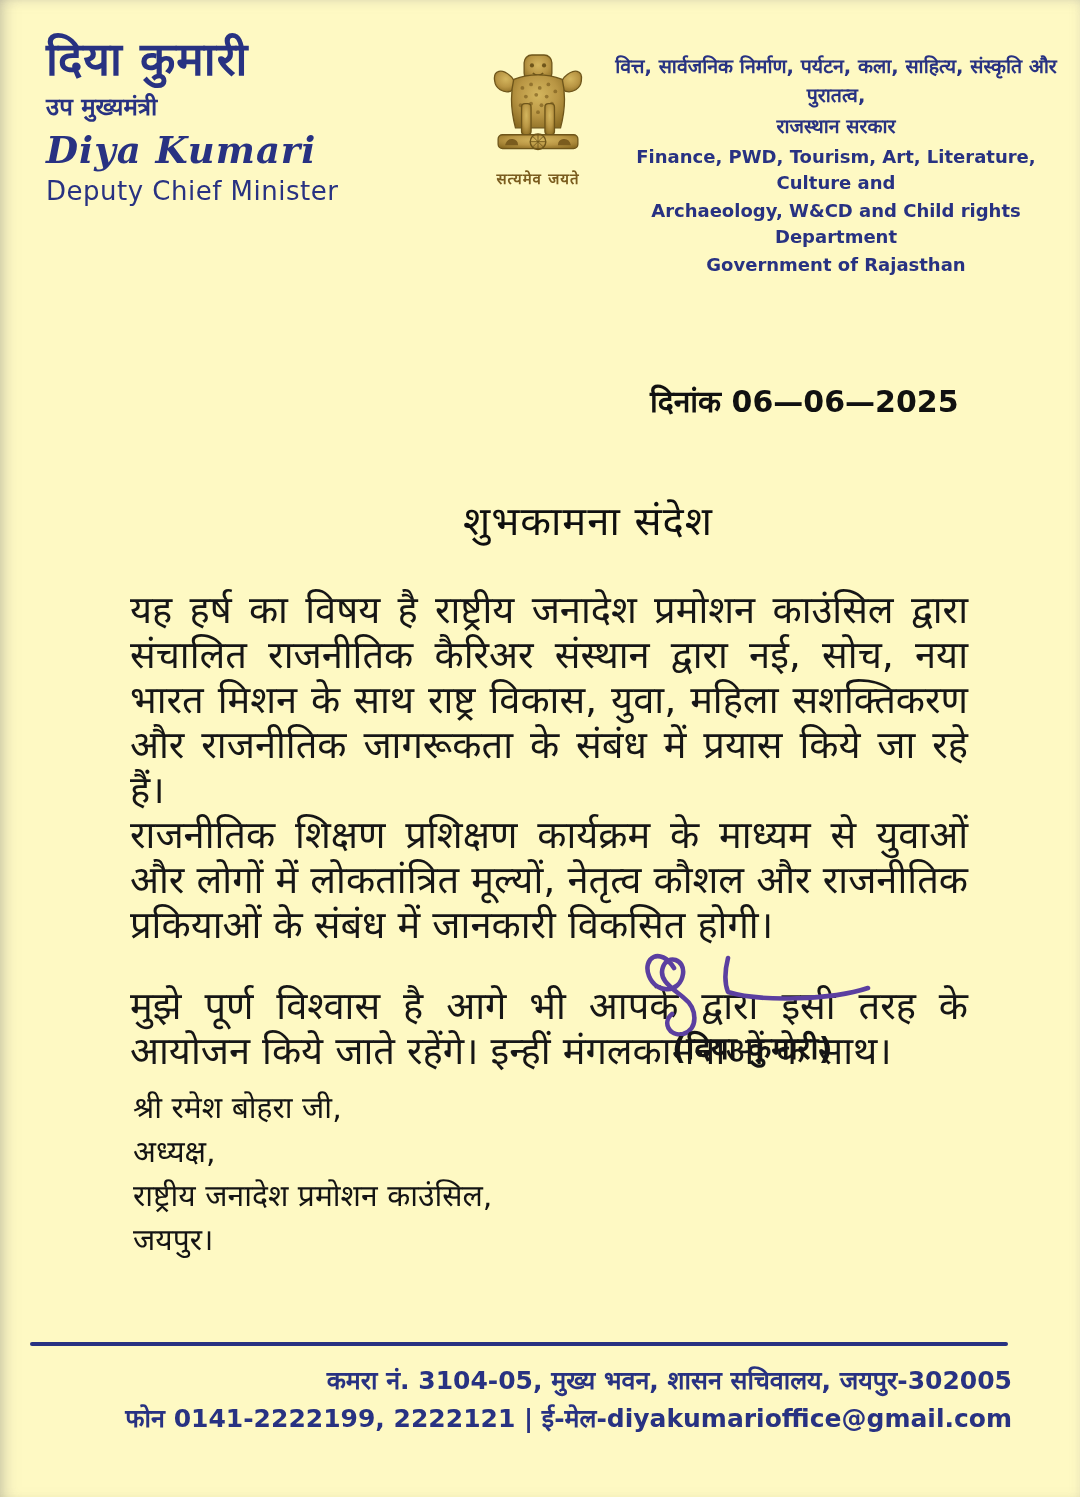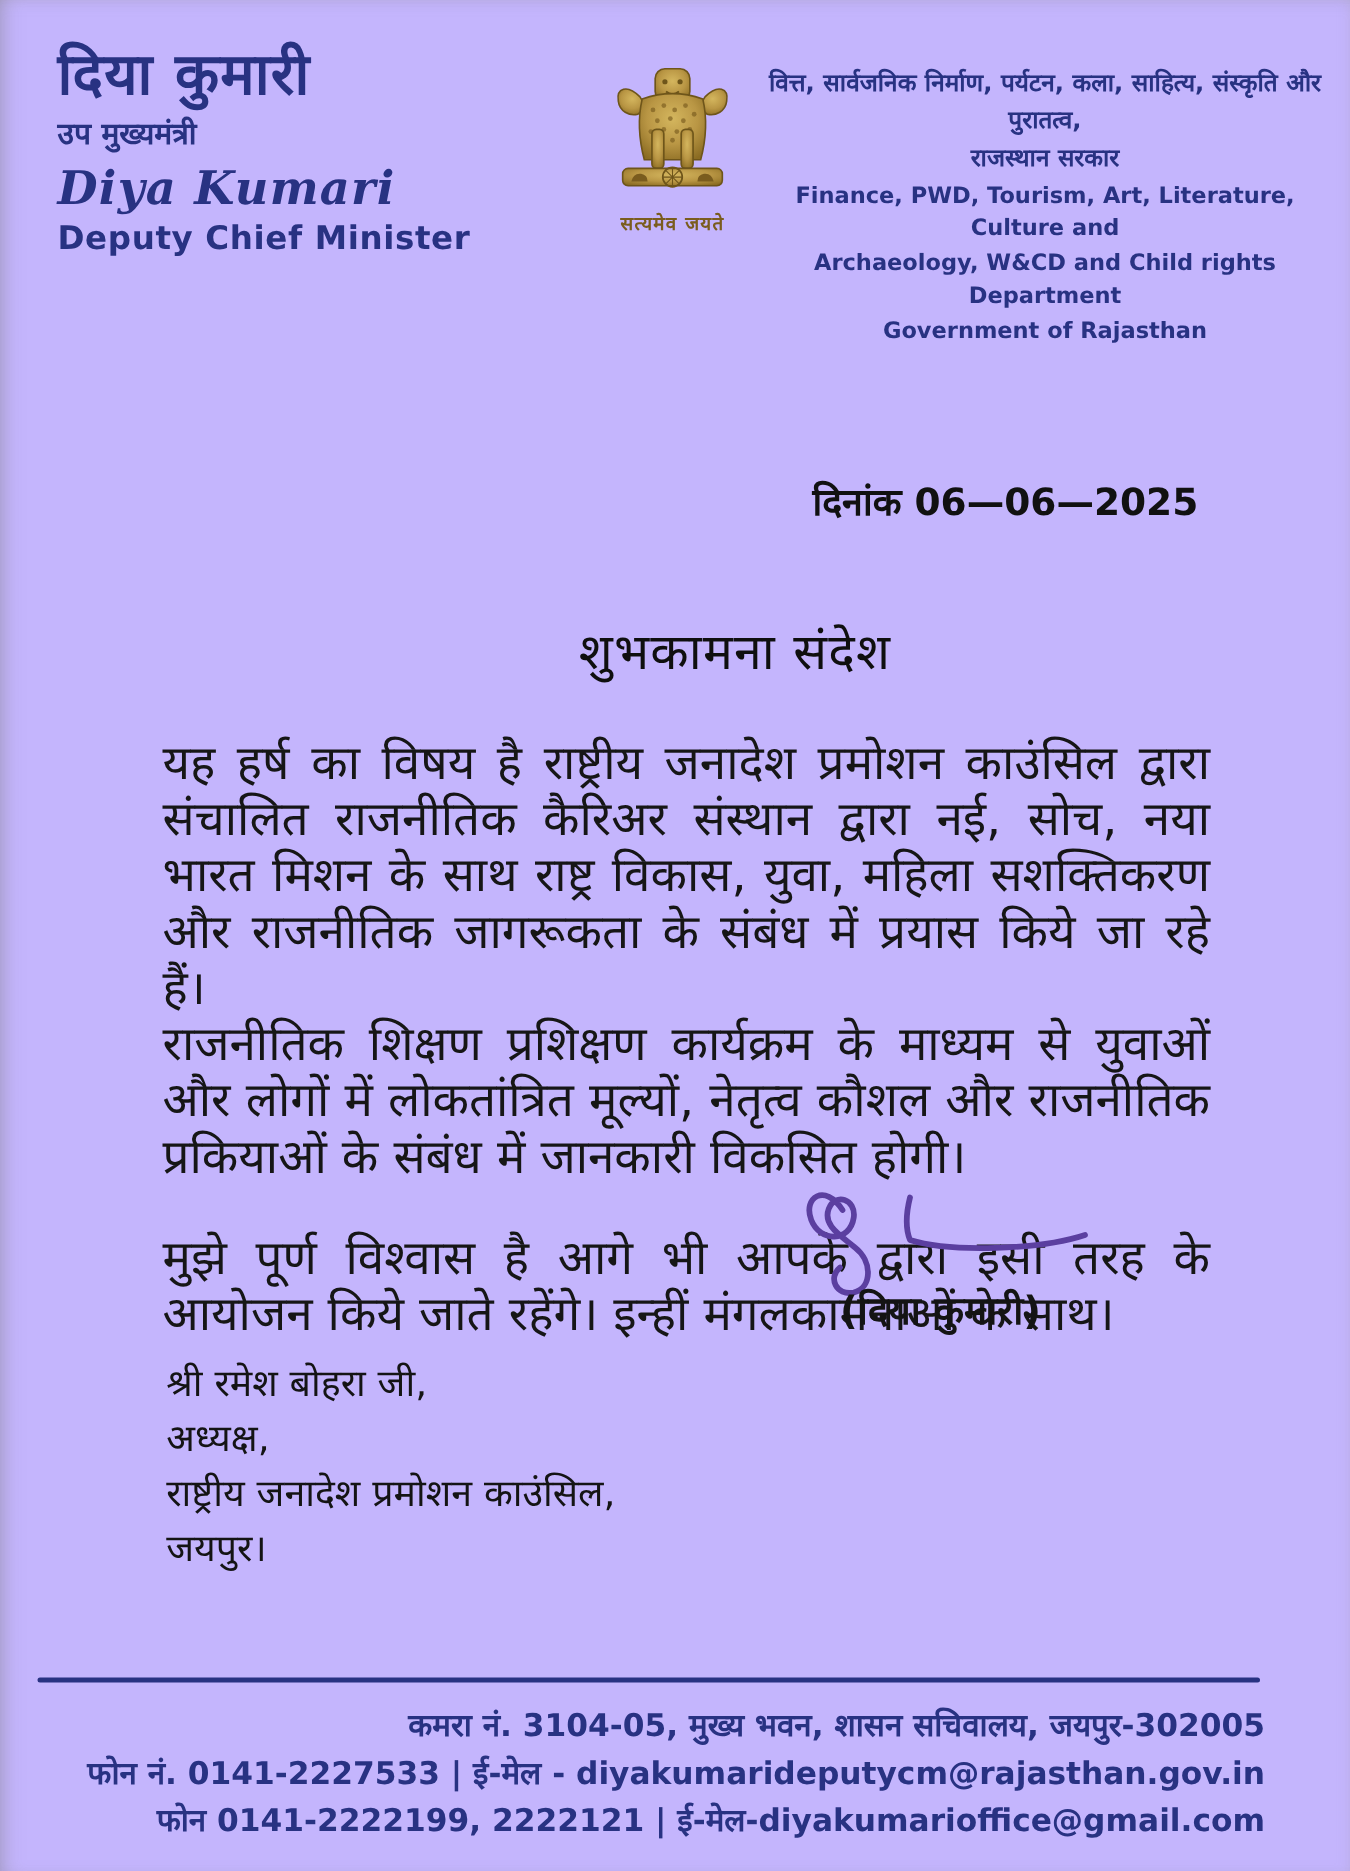--- a/index.html
+++ b/index.html
@@ -1,33 +1,33 @@
 <!DOCTYPE html>
 <html lang="hi"><head>
 <meta charset="utf-8">
 <style>
   html,body{margin:0;padding:0;background:#e8e8e6;}
   .page{
     position:relative;
     width:1080px;height:1497px;
     margin:0 auto;
-    background:#c4b5fd;
+    background:#fef9c3;
     font-family:"DejaVu Sans","Liberation Sans",sans-serif;
     color:#1c1c1c;
     overflow:hidden;
     box-shadow:inset 12px 0 18px -12px rgba(120,120,120,.55),
                inset -6px 0 14px -10px rgba(160,160,160,.4),
                inset 0 10px 16px -14px rgba(150,150,150,.4);
   }
   
   .hdr-left{position:absolute;left:46px;top:34px;color:#283282;}
   .hdr-name-hi{font-size:46px;font-weight:bold;line-height:1.1;letter-spacing:1px;}
   .hdr-desig-hi{font-size:24px;font-weight:600;margin-top:4px;}
   .hdr-name-en{font-family:"DejaVu Serif","Liberation Serif",serif;font-style:italic;font-weight:bold;font-size:37px;margin-top:6px;letter-spacing:1px;}
-  .hdr-desig-en{font-size:26px;font-weight:bold;margin-top:4px;letter-spacing:.5px;}
+  .hdr-desig-en{font-size:26px;font-weight:normal;margin-top:4px;letter-spacing:.5px;}
   .hdr-emblem{position:absolute;left:468px;top:48px;width:140px;text-align:center;}
   .hdr-emblem svg{display:block;margin:0 auto;}
   .emblem-motto{font-size:15px;font-weight:bold;color:#7a5c1e;margin-top:2px;letter-spacing:1px;}
   .hdr-right{position:absolute;left:608px;top:52px;width:456px;text-align:center;color:#283282;}
   .hdr-right .hi{font-size:19.5px;font-weight:bold;line-height:1.5;}
   .hdr-right .gov-hi{font-size:19.5px;font-weight:bold;line-height:1.6;}
   .hdr-right .en{font-size:18px;font-weight:bold;line-height:1.45;margin-top:2px;}
   
   .date-line{position:absolute;left:650px;top:380px;font-size:30px;font-weight:600;color:#111;}
   .letter-title{position:absolute;left:0;top:492px;width:100%;text-align:center;padding-left:96px;box-sizing:border-box;font-size:40px;font-weight:400;color:#0f0f0f;letter-spacing:1px;}
@@ -145,17 +145,16 @@
   <div class="recipient">
     <div>श्री रमेश बोहरा जी,</div>
     <div>अध्यक्ष,</div>
     <div>राष्ट्रीय जनादेश प्रमोशन काउंसिल,</div>
     <div>जयपुर।</div>
   </div>
 
   <div class="footer-rule"></div>
   <div class="footer-text">
     <div>कमरा नं. 3104-05, मुख्य भवन, शासन सचिवालय, जयपुर-302005</div>
-    <div>फोन नं. 0141-2227533 | ई-मेल - diyakumarideputycm@rajasthan.gov.in</div>
     <div>फोन 0141-2222199, 2222121 | ई-मेल-diyakumarioffice@gmail.com</div>
   </div>
 
 </div>
 
 </body></html>

